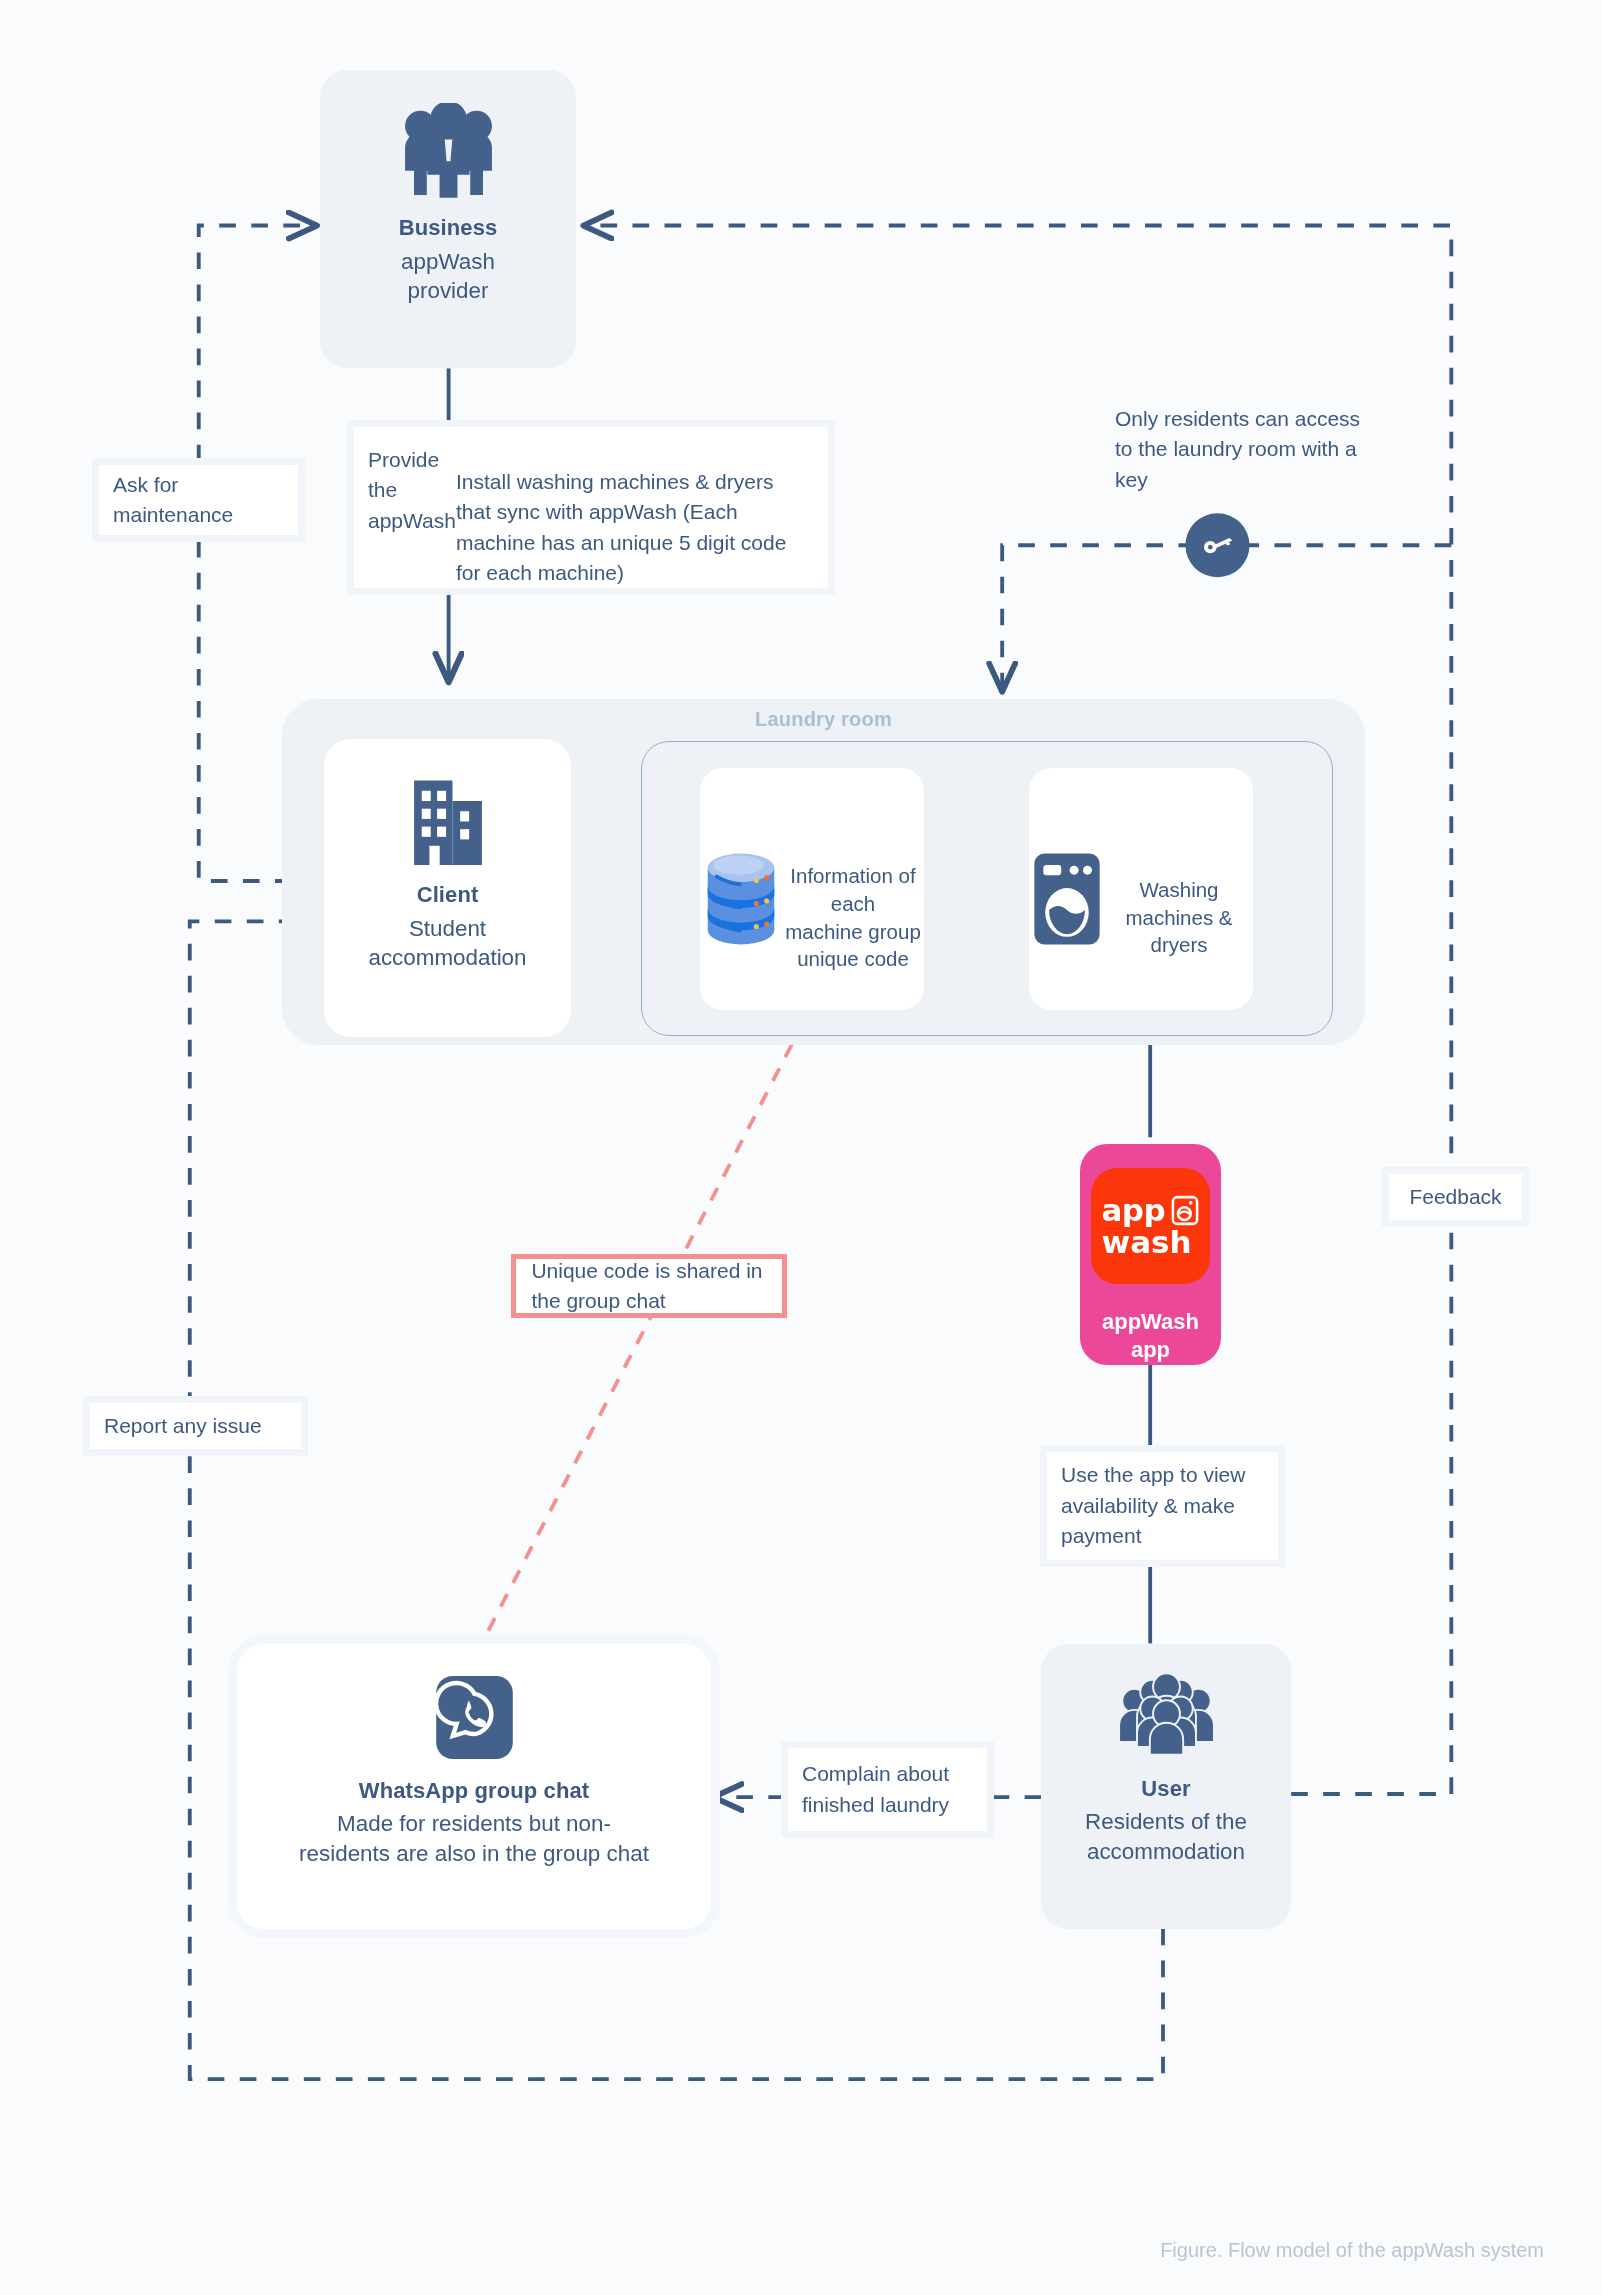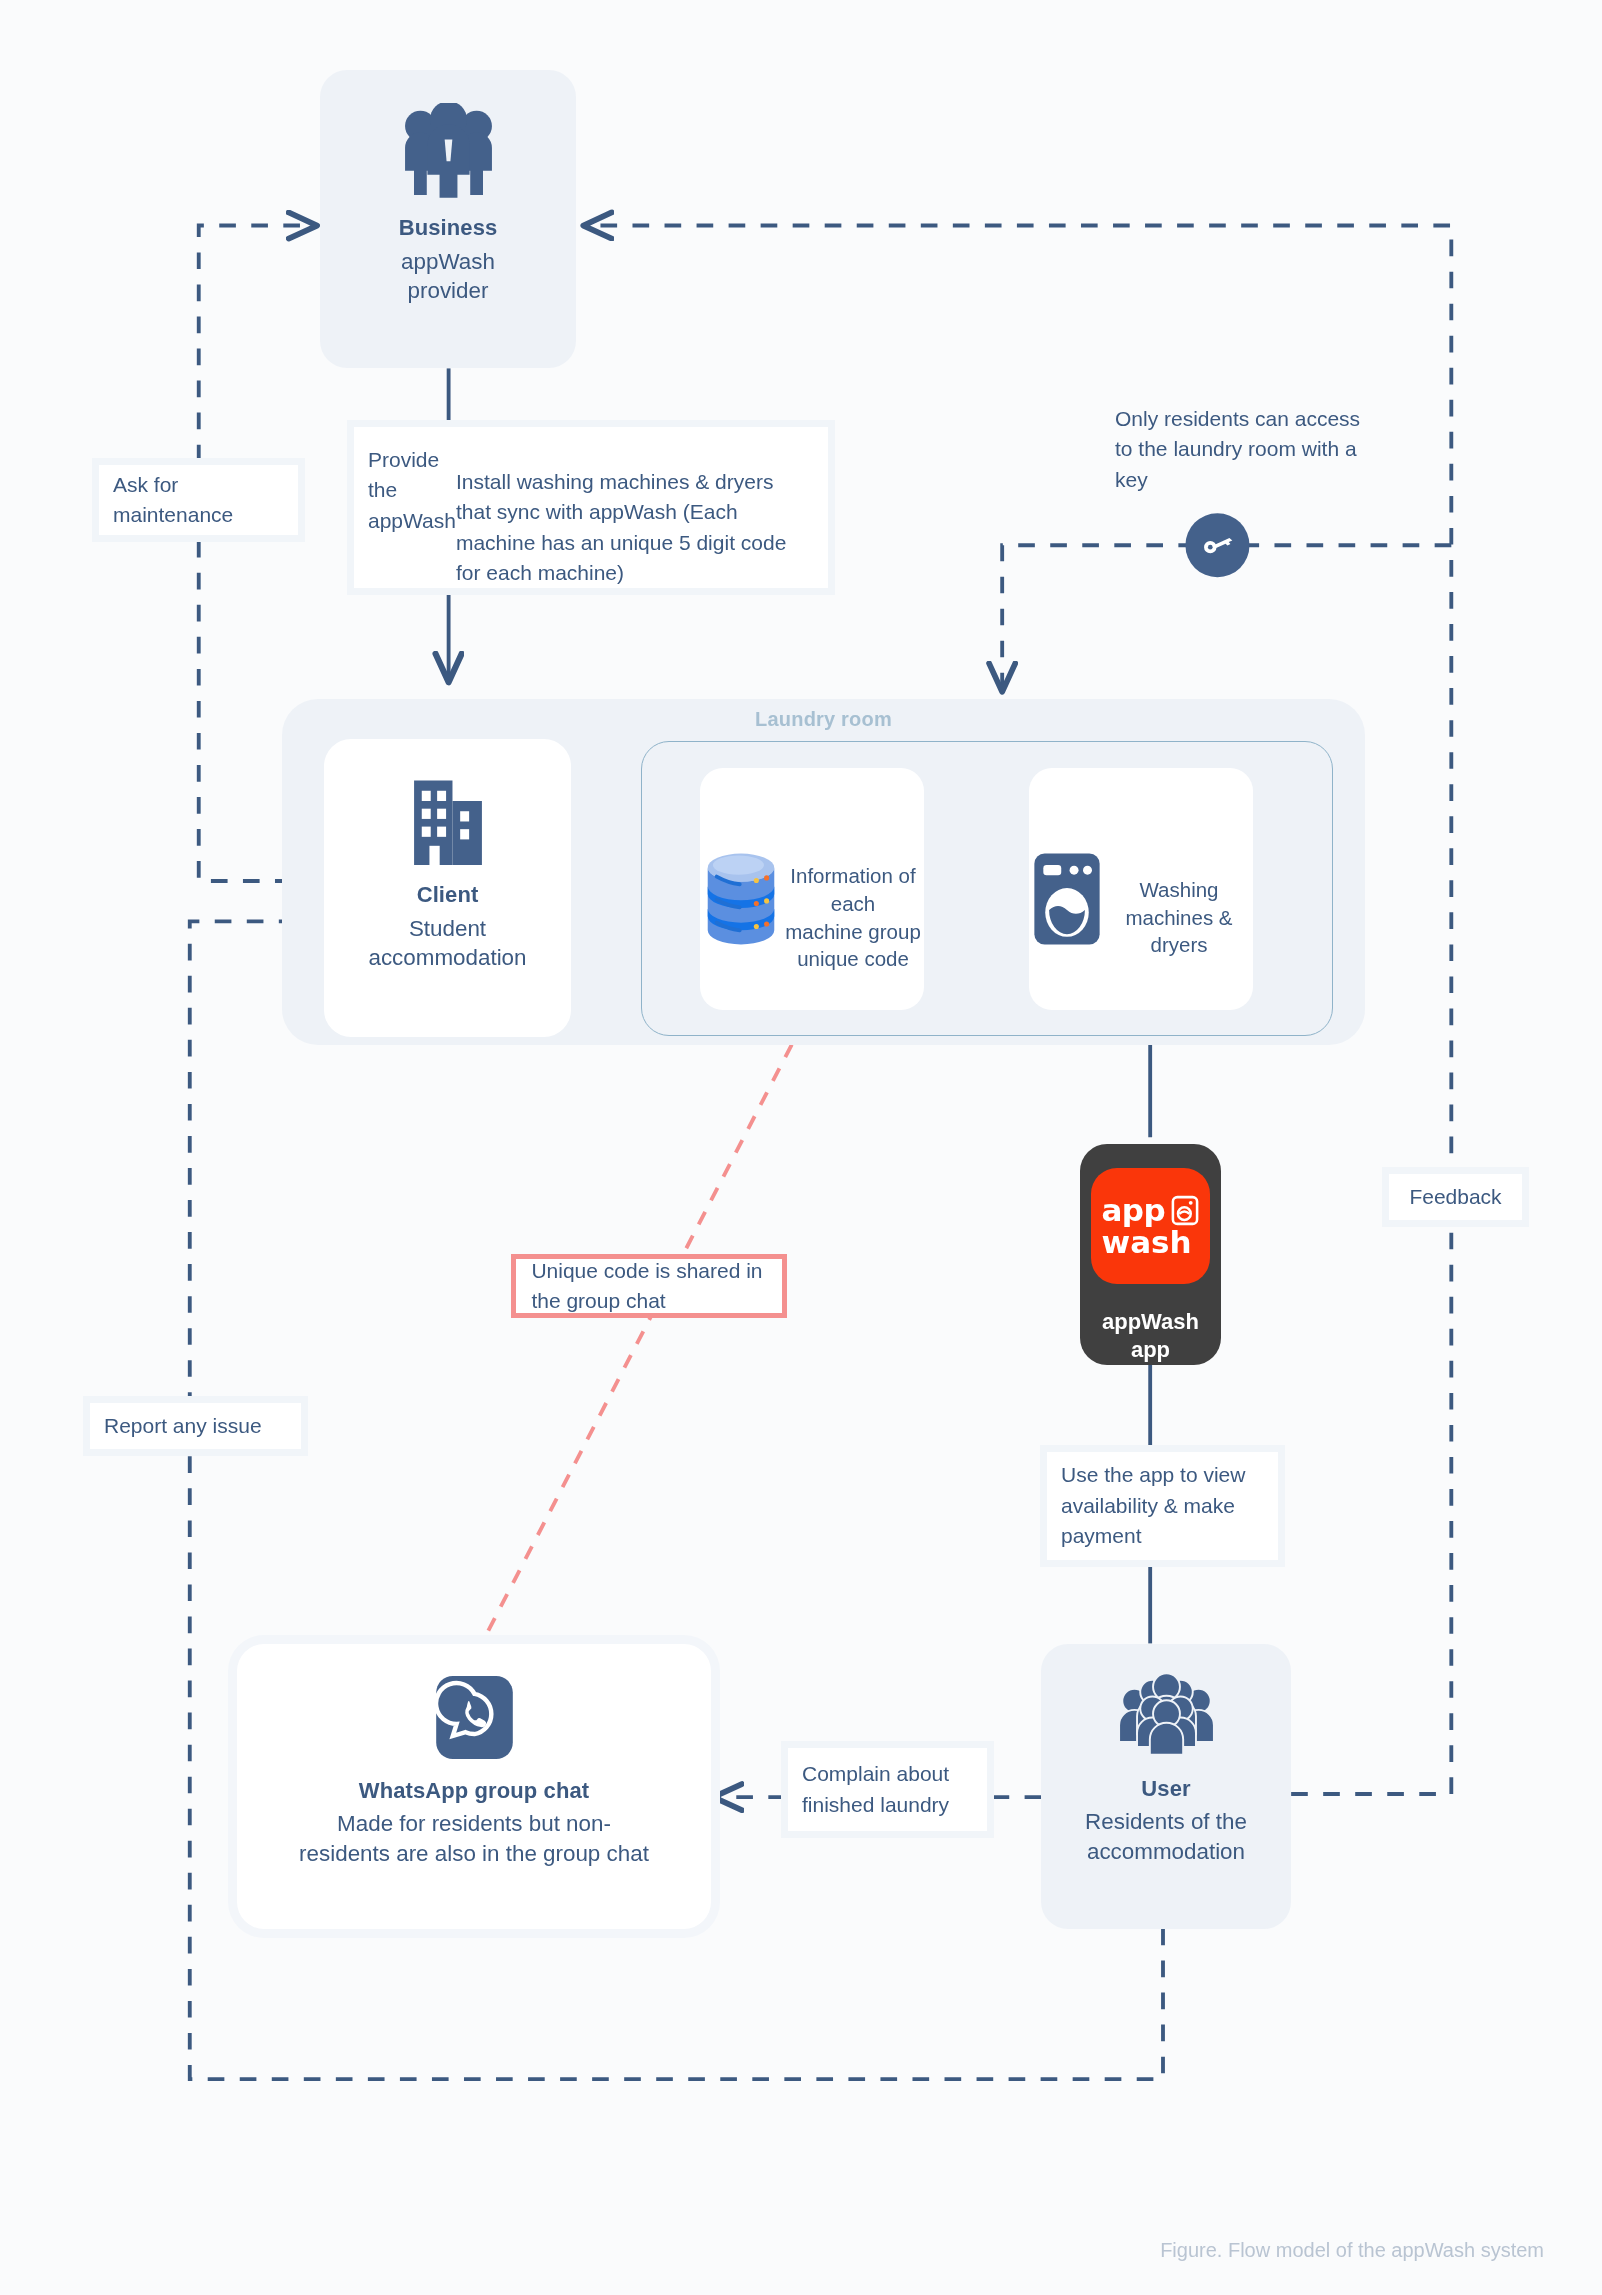--- a/index.html
+++ b/index.html
@@ -13,21 +13,21 @@
 
   
   .node{
     position:absolute;
     display:flex;flex-direction:column;align-items:center;justify-content:flex-start;
     text-align:center;
     box-sizing:border-box;
   }
   .node-soft{background:#eef2f7;border-radius:27px;}
   .node-white{background:#ffffff;border-radius:27px;box-shadow:0 0 0 9px #f3f6fa;}
-  .node-dark{background:#404040;border-radius:27px;}
+  .node-dark{background:#ec4899;border-radius:27px;}
 
   .node-title{
     font-size:22px;font-weight:bold;color:#3c5980;letter-spacing:0.1px;
     line-height:1.15;
   }
   .node-sub{
     font-size:22.4px;color:#3c5980;line-height:1.32;margin-top:6.4px;
   }
   .node-sub-light{font-size:22px;color:#ffffff;line-height:1.3;font-weight:bold;}
 

